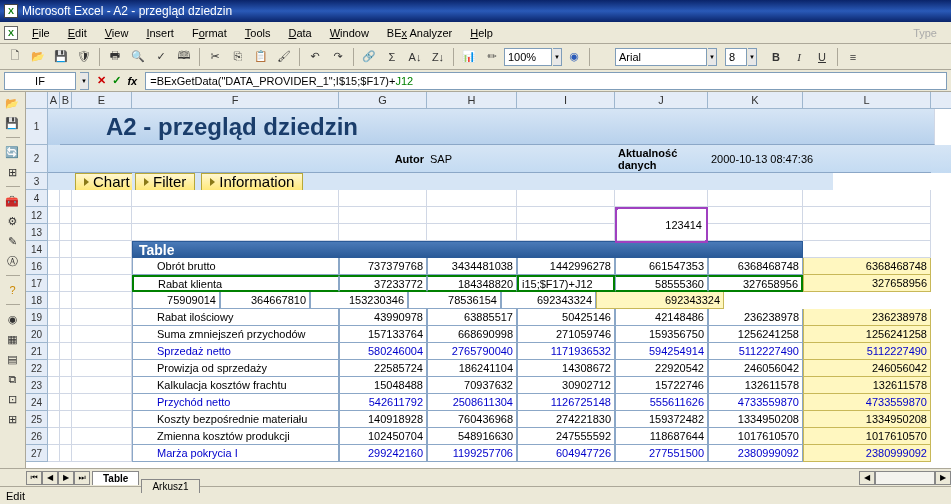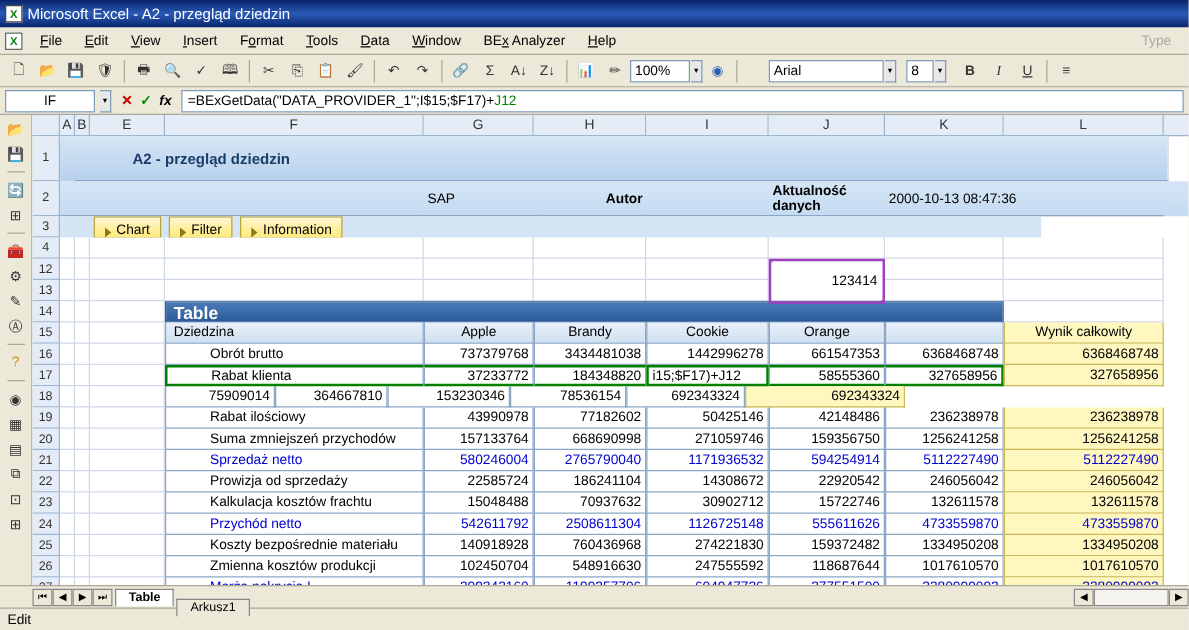--- a/index.html
+++ b/index.html
@@ -34,34 +34,34 @@
 .left-dock .sep { width: 14px; height: 1px; background: #aca899; margin: 3px 0; }
 .grid-area { flex: 1; display: flex; flex-direction: column; background: #fff; }
 .col-headers { display: flex; height: 17px; background: #e4ecf7; border-bottom: 1px solid #9eb6ce; }
 .corner { width: 22px; border-right: 1px solid #9eb6ce; background: #e4ecf7; }
 .ch { border-right: 1px solid #9eb6ce; display: flex; align-items: center; justify-content: center; font-size: 11px; color: #333; background: #e4ecf7; }
 .grid-body { flex: 1; overflow: hidden; position: relative; }
 .row { display: flex; height: 17px; }
 .rh { width: 22px; border-right: 1px solid #9eb6ce; border-bottom: 1px solid #9eb6ce; background: #e4ecf7; display: flex; align-items: center; justify-content: center; font-size: 10px; color: #333; }
 .cell { border-right: 1px solid #d0d7e5; border-bottom: 1px solid #d0d7e5; padding: 0 3px; display: flex; align-items: center; overflow: hidden; font-size: 11px; }
 .row1 { height: 36px; }
-.title-merge { background: linear-gradient(to bottom, #d6e5f5, #b8d1ec); font-size: 12px; font-weight: bold; color: #1a3d6b; display: flex; align-items: center; padding-left: 46px; border-bottom: 1px solid #8ba7c7; }
+.title-merge { background: linear-gradient(to bottom, #d6e5f5, #b8d1ec); font-size: 24px; font-weight: bold; color: #1a3d6b; display: flex; align-items: center; padding-left: 46px; border-bottom: 1px solid #8ba7c7; }
 .info-row { background: linear-gradient(to bottom, #d6e5f5, #c4dbf2); height: 28px; }
 .info-cell { border-right: none; border-bottom: 1px solid #8ba7c7; }
 .btn-cell { background: #d6e5f5; border: none; }
-.ybtn { display: inline-flex; align-items: flex-end; background: linear-gradient(to bottom, #fff7d0, #ffe97a); border: 1px solid #b8a838; height: 18px; padding: 0 8px; font-size: 11px; cursor: default; margin-right: 6px; }
+.ybtn { display: inline-flex; align-items: center; background: linear-gradient(to bottom, #fff7d0, #ffe97a); border: 1px solid #b8a838; height: 18px; padding: 0 8px; font-size: 15px; cursor: default; margin-right: 6px; }
 .ybtn .tri { width: 0; height: 0; border-top: 4px solid transparent; border-bottom: 4px solid transparent; border-left: 5px solid #8a7a18; margin-right: 4px; }
 .purple-box { border: 2px solid #a040c0; display: flex; align-items: center; justify-content: flex-end; padding: 16px 4px; position: relative; }
 .purple-box::before, .purple-box::after { content: ''; position: absolute; width: 4px; height: 4px; background: #a040c0; }
 .purple-box::before { top: -3px; left: -3px; }
 .purple-box::after { bottom: -3px; right: -3px; }
 .tbl-title { background: linear-gradient(to bottom, #4a7ab8, #2a5a98); color: #fff; font-weight: bold; font-size: 14px; padding-left: 6px; border: 1px solid #2a5a98; }
 .tbl-hdr { background: linear-gradient(to bottom, #e8f0fa, #d0e0f0); border: 1px solid #8ba7c7; border-top: none; }
 .tbl-data { border: 1px solid #8ba7c7; border-top: none; text-align: right; justify-content: flex-end; }
-.tbl-label { border: 1px solid #8ba7c7; border-top: none; padding-left: 35px; }
+.tbl-label { border: 1px solid #8ba7c7; border-top: none; padding-left: 24px; }
 .tbl-total { background: #fff7c0; border: 1px solid #c8b858; border-top: none; text-align: right; justify-content: flex-end; }
 .tbl-blue { color: #0000cc; }
 .active-cell-border { border: 2px solid #008000 !important; position: relative; }
 .green-left { border-left: 2px solid #008000 !important; }
 .sheet-tabs { height: 18px; background: #ece9d8; border-top: 1px solid #aca899; display: flex; align-items: center; padding-left: 26px; font-size: 10px; }
 .tab-nav { display: flex; gap: 0; }
 .tab-nav div { width: 16px; height: 14px; border: 1px solid #888; display: flex; align-items: center; justify-content: center; font-size: 8px; cursor: default; background: #ece9d8; }
 .sheet-tab { border: 1px solid #888; border-bottom: none; padding: 1px 10px; background: #fff; margin-left: 2px; cursor: default; font-weight: bold; }
 .sheet-tab.inactive { background: #ece9d8; font-weight: normal; margin-top: 16px; }
 .scroll-right { margin-left: auto; display: flex; }
@@ -195,22 +195,22 @@
           <div class="rh">1</div>
           <div class="cell colA" style="background:linear-gradient(to bottom,#d6e5f5,#b8d1ec);border:none;"></div>
           <div class="cell title-merge" style="width:875px;">A2 - przegląd dziedzin</div>
         </div>
         <div class="row info-row">
           <div class="rh">2</div>
           <div class="cell colA info-cell" style="background:linear-gradient(to bottom,#d6e5f5,#c4dbf2);"></div>
           <div class="cell colB info-cell" style="background:linear-gradient(to bottom,#d6e5f5,#c4dbf2);"></div>
           <div class="cell colE info-cell" style="background:linear-gradient(to bottom,#d6e5f5,#c4dbf2);"></div>
           <div class="cell colF info-cell" style="background:linear-gradient(to bottom,#d6e5f5,#c4dbf2);"></div>
+          <div class="cell colG info-cell" style="background:linear-gradient(to bottom,#d6e5f5,#c4dbf2);justify-content:flex-end;font-weight:bold;">Autor</div>
           <div class="cell colH info-cell" style="background:linear-gradient(to bottom,#d6e5f5,#c4dbf2);">SAP</div>
-          <div class="cell colG info-cell" style="background:linear-gradient(to bottom,#d6e5f5,#c4dbf2);justify-content:flex-end;font-weight:bold;">Autor</div>
           <div class="cell colI info-cell" style="background:linear-gradient(to bottom,#d6e5f5,#c4dbf2);"></div>
           <div class="cell colJ info-cell" style="background:linear-gradient(to bottom,#d6e5f5,#c4dbf2);justify-content:flex-end;font-weight:bold;">Aktualność danych</div>
           <div class="cell info-cell" style="width:223px;background:linear-gradient(to bottom,#d6e5f5,#c4dbf2);">2000-10-13 08:47:36</div>
         </div>
         <div class="row ">
           <div class="rh">3</div>
           <div class="cell colA" style="background:#d6e5f5;border:none;"></div>
           <div class="cell colB" style="background:#d6e5f5;border:none;"></div>
           <div class="cell colE btn-cell">
             <span class="ybtn"><span class="tri"></span>Chart</span>
@@ -261,33 +261,20 @@
         </div>
         <div class="row ">
           <div class="rh">14</div>
           <div class="cell colA"></div>
           <div class="cell colB"></div>
           <div class="cell colE"></div>
           <div class="cell tbl-title" style="width:671px;">Table</div>
           <div class="cell colL"></div>
         </div>
         <div class="row ">
-          <div class="rh">15</div>
-          <div class="cell colA"></div>
-          <div class="cell colB"></div>
-          <div class="cell colE"></div>
-          <div class="cell colF tbl-hdr" style="padding-left:6px;">Dziedzina</div>
-          <div class="cell colG tbl-hdr" style="justify-content:center;">Apple</div>
-          <div class="cell colH tbl-hdr" style="justify-content:center;">Brandy</div>
-          <div class="cell colI tbl-hdr" style="justify-content:center;">Cookie</div>
-          <div class="cell colJ tbl-hdr" style="justify-content:center;">Orange</div>
-          <div class="cell colK tbl-hdr"></div>
-          <div class="cell colL tbl-hdr tbl-total" style="justify-content:center;">Wynik całkowity</div>
-        </div>
-        <div class="row ">
           <div class="rh">16</div>
           <div class="cell colA"></div>
           <div class="cell colB"></div>
           <div class="cell colE"></div>
           <div class="cell colF tbl-label">Obrót brutto</div>
           <div class="cell colG tbl-data">737379768</div>
           <div class="cell colH tbl-data">3434481038</div>
           <div class="cell colI tbl-data">1442996278</div>
           <div class="cell colJ tbl-data">661547353</div>
           <div class="cell colK tbl-data">6368468748</div>
@@ -318,21 +305,21 @@
           <div class="cell colK tbl-data">692343324</div>
           <div class="cell colL tbl-total">692343324</div>
         </div>
         <div class="row ">
           <div class="rh">19</div>
           <div class="cell colA"></div>
           <div class="cell colB"></div>
           <div class="cell colE"></div>
           <div class="cell colF tbl-label">Rabat ilościowy</div>
           <div class="cell colG tbl-data">43990978</div>
-          <div class="cell colH tbl-data">77182602</div>
+          <div class="cell colH tbl-data">63885517</div>
           <div class="cell colI tbl-data">50425146</div>
           <div class="cell colJ tbl-data">42148486</div>
           <div class="cell colK tbl-data">236238978</div>
           <div class="cell colL tbl-total">236238978</div>
         </div>
         <div class="row ">
           <div class="rh">20</div>
           <div class="cell colA"></div>
           <div class="cell colB"></div>
           <div class="cell colE"></div>

